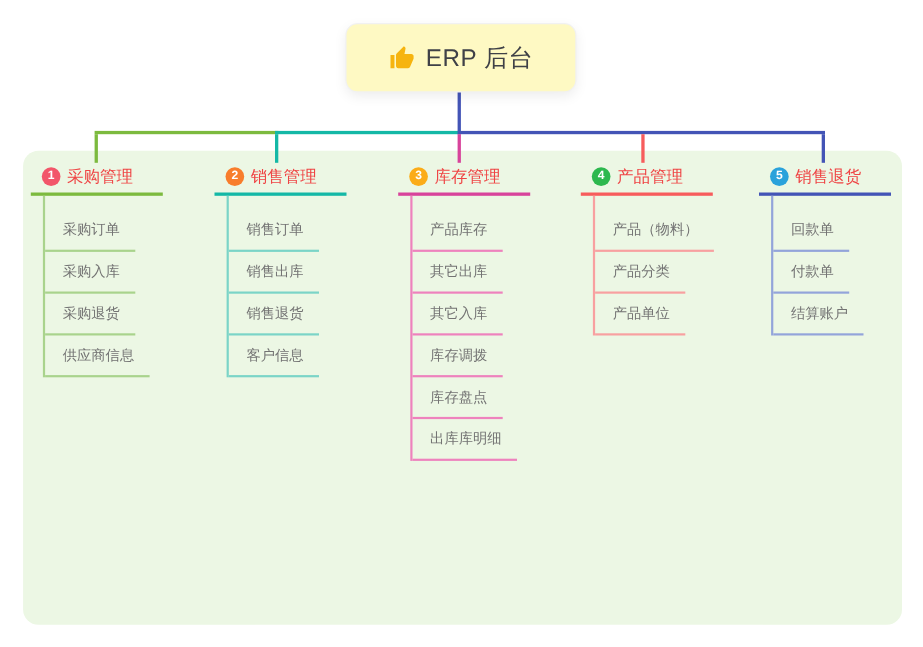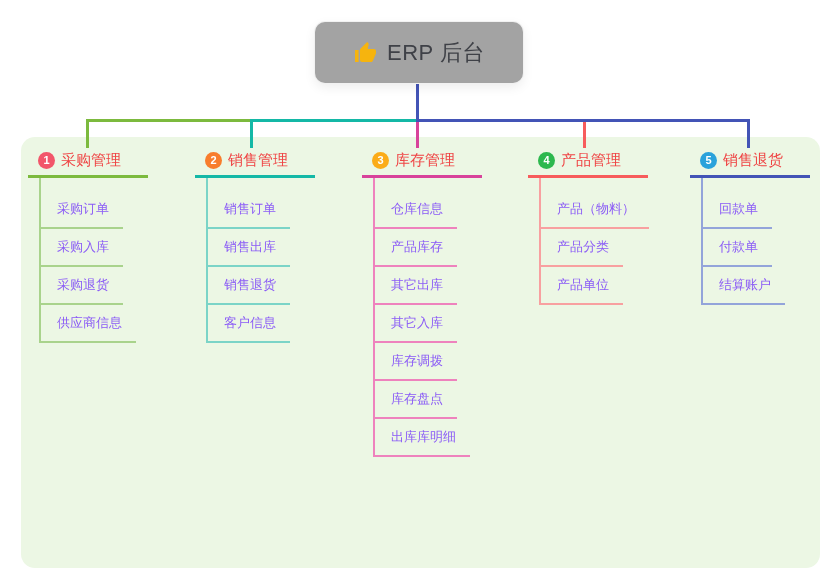--- a/index.html
+++ b/index.html
@@ -6,42 +6,42 @@
   .canvas{
     position:relative;width:839px;height:588px;overflow:hidden;
     font-family:"Liberation Sans","DejaVu Sans",sans-serif;background:#ffffff;
   }
   .panel{
     position:absolute;left:21px;top:137px;width:799px;height:431px;
     border-radius:14px;background:#ecf7e4;
   }
   .root-card{
     position:absolute;left:315px;top:22px;width:208px;height:61px;
-    background:#a3a3a3;border-radius:10px;
+    background:#fef9c3;border-radius:10px;
     box-shadow:0 0 0 1px #f1f1f1,0 4px 12px rgba(0,0,0,.08);
     display:flex;align-items:center;justify-content:center;gap:10px;z-index:3;
   }
   .root-label{font-size:22px;color:#3f4147;letter-spacing:.5px;white-space:nowrap;}
   .thumb-icon{width:24px;height:24px;display:block;}
   .conn{position:absolute;z-index:1;}
   .branch{position:absolute;top:145px;width:170px;z-index:2;}
   .branch-header{
     display:flex;align-items:center;gap:6px;height:30px;width:110px;
     padding-left:10px;border-bottom:3px solid var(--main);
   }
   .badge{
     width:17px;height:17px;min-width:17px;border-radius:50%;
     color:#fff;font-size:11px;font-weight:bold;line-height:17px;text-align:center;
   }
   .branch-label{font-size:15px;color:#ef4444;white-space:nowrap;}
   .subtree{margin-left:11px;border-left:2px solid var(--sub);width:-moz-fit-content;width:fit-content;}
   .sub-item{height:38px;display:flex;align-items:flex-end;}
   .sub-item:first-child{height:51px;}
   .sub-label{
-    display:inline-block;font-size:13px;color:#8b5cf6;white-space:nowrap;
+    display:inline-block;font-size:13px;color:#737373;white-space:nowrap;
     padding:0 14px 9px 16px;border-bottom:2px solid var(--sub);
   }
 </style>
 </head>
 <body>
 
 <div class="canvas">
   <div class="panel"></div>
 
   <div class="root-card">
@@ -103,23 +103,20 @@
           </div>
         </div>
   </div>
       <div class="branch" style="left: 362px; --main: #d8439b; --sub: #ee82bd;">
     <div class="branch-header">
       <span class="badge" style="background: rgb(251, 172, 24);">3</span>
       <span class="branch-label">库存管理</span>
     </div>
     <div class="subtree">
           <div class="sub-item">
-            <span class="sub-label">仓库信息</span>
-          </div>
-          <div class="sub-item">
             <span class="sub-label">产品库存</span>
           </div>
           <div class="sub-item">
             <span class="sub-label">其它出库</span>
           </div>
           <div class="sub-item">
             <span class="sub-label">其它入库</span>
           </div>
           <div class="sub-item">
             <span class="sub-label">库存调拨</span>

